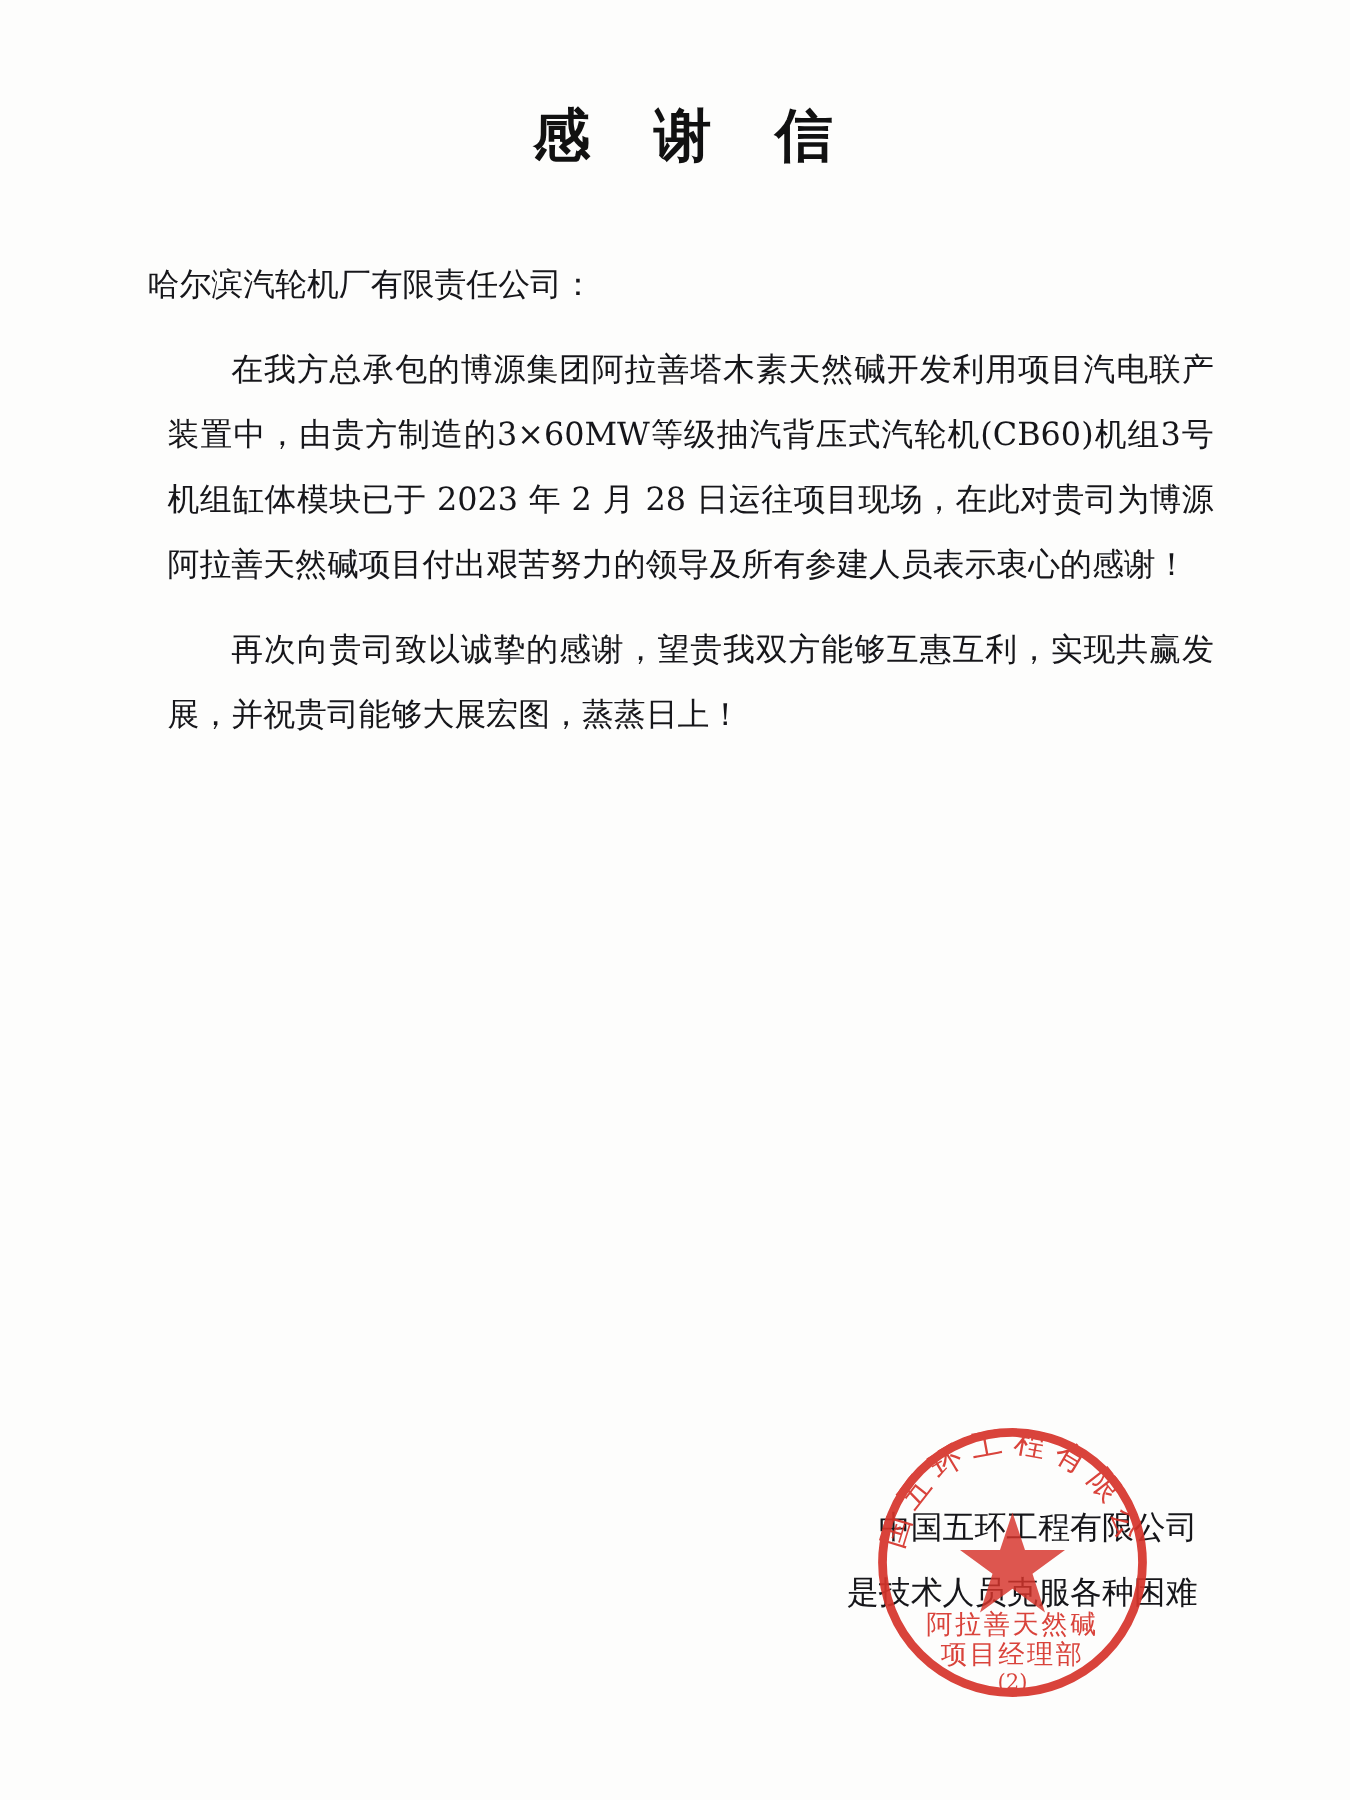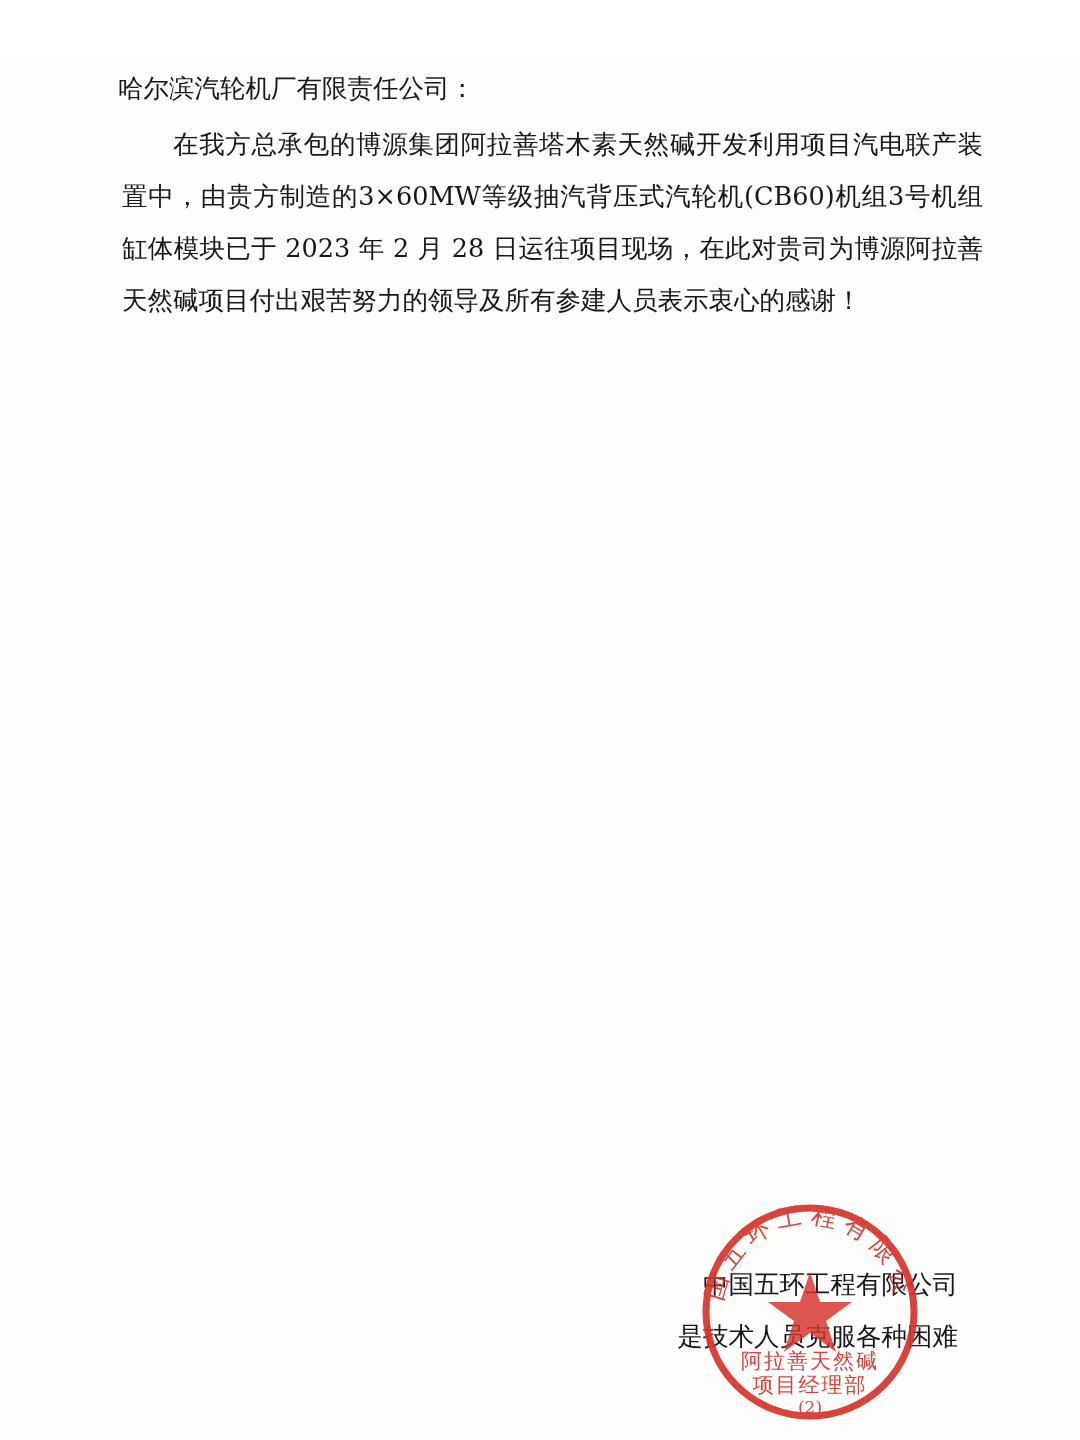--- a/index.html
+++ b/index.html
@@ -41,21 +41,21 @@
     line-height: 52px;
     text-align: justify;
     text-justify: inter-ideograph;
     color: #16161a;
   }
   .salutation {
     margin: 0 0 4px 0;
     text-align: left;
   }
   .para {
-    margin: 4px;
+    margin: 16px;
     text-indent: 2em;
   }
   .para + .para {
     margin-top: 2px;
   }
   .sign-block {
     position: absolute;
     right: 122px;
     top: 1196px;
     text-align: right;
@@ -81,24 +81,26 @@
   .stamp text {
     font-family: "DejaVu Serif", "Liberation Serif", serif;
     fill: #d6342b;
   }
 </style>
 </head>
 <body>
 
 <div class="page">
 
+  <h1 class="doc-title">感 谢 信</h1>
 
   <div class="body-block">
     <p class="salutation">哈尔滨汽轮机厂有限责任公司：</p>
     <p class="para">在我方总承包的博源集团阿拉善塔木素天然碱开发利用项目汽电联产装置中，由贵方制造的3×60MW等级抽汽背压式汽轮机(CB60)机组3号机组缸体模块已于 2023 年 2 月 28 日运往项目现场，在此对贵司为博源阿拉善天然碱项目付出艰苦努力的领导及所有参建人员表示衷心的感谢！</p>
+    <p class="para">再次向贵司致以诚挚的感谢，望贵我双方能够互惠互利，实现共赢发展，并祝贵司能够大展宏图，蒸蒸日上！</p>
   </div>
 
   <div class="sign-block">
     <div class="sign-line">中国五环工程有限公司</div>
     <div class="sign-line">是技术人员克服各种困难</div>
   </div>
 
   <div class="stamp">
     <svg width="240" height="240" viewBox="0 0 240 240" xmlns="http://www.w3.org/2000/svg">
       <defs>

